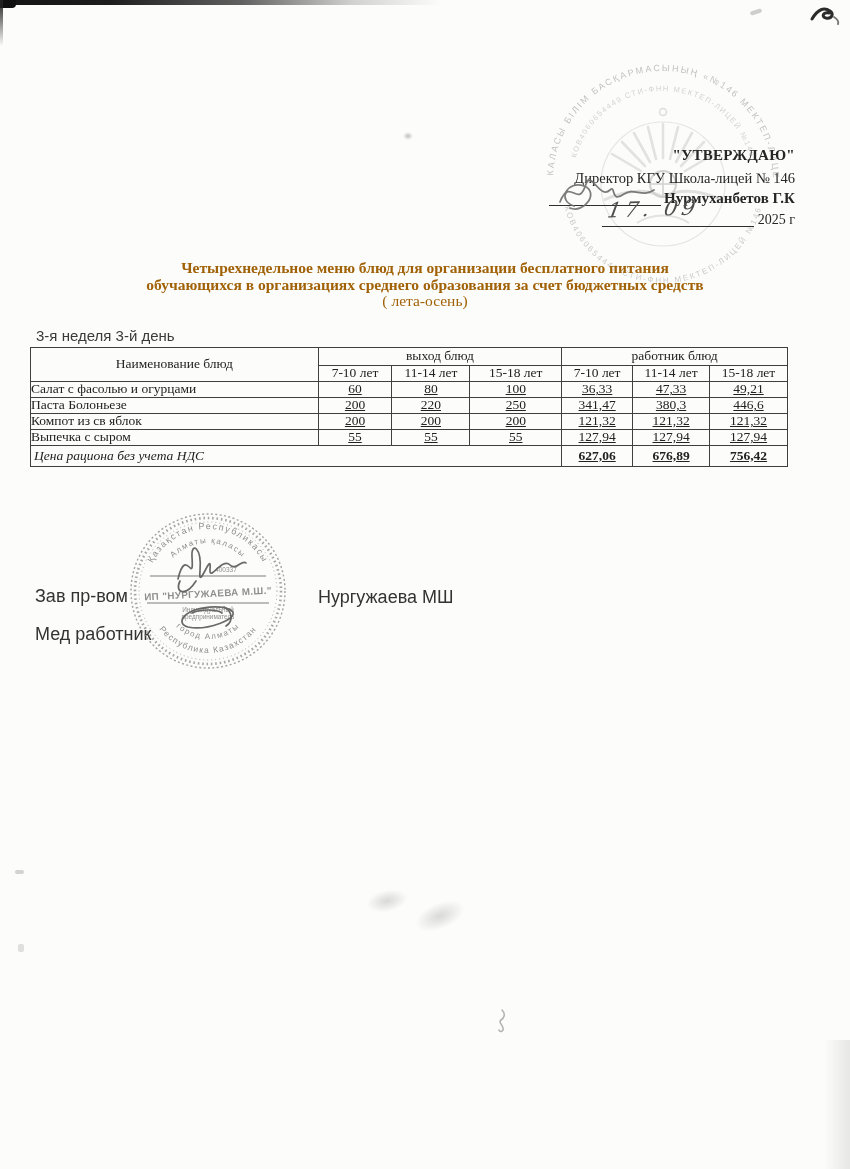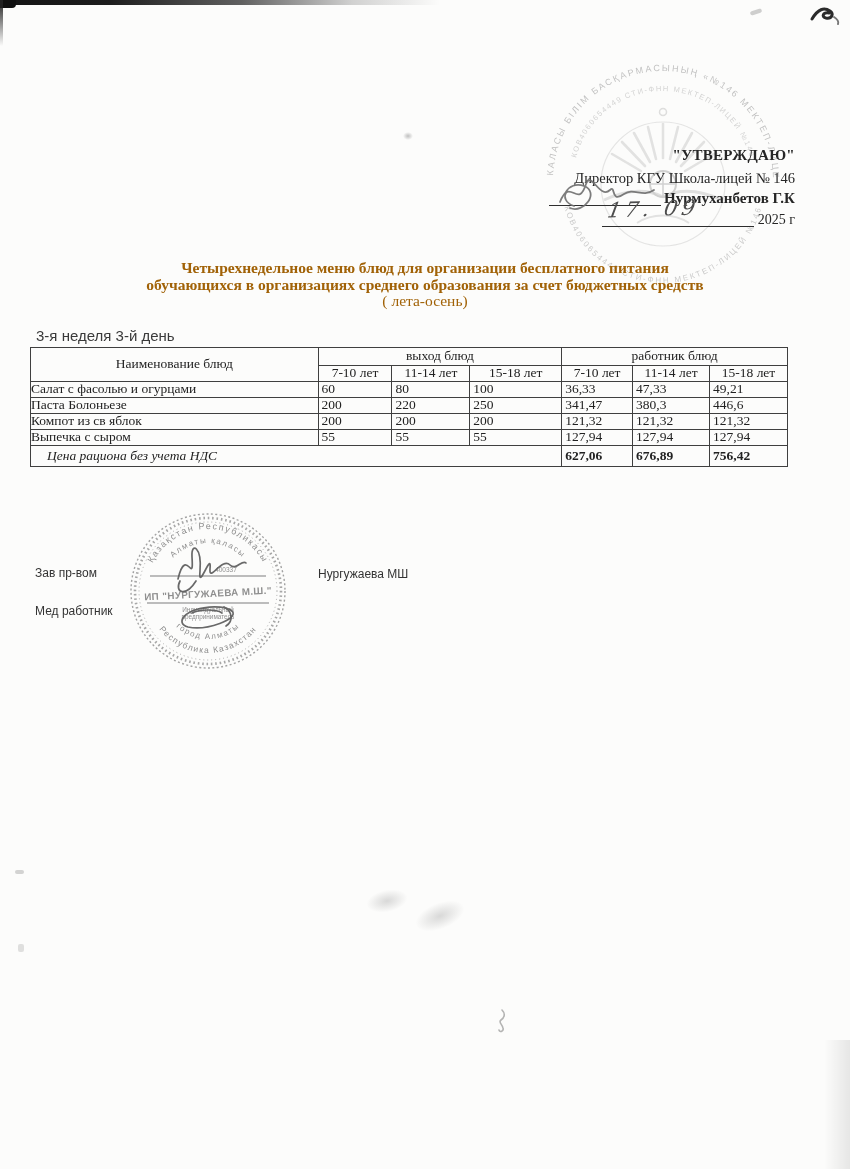--- a/index.html
+++ b/index.html
@@ -52,31 +52,31 @@
   .doc-title .subtitle{font-weight:normal;}
   
   .week-label{position:absolute;left:36px;top:327px;
     font-family:"Liberation Sans", sans-serif;font-size:15px;color:#3a3a3a;}
   
   .menu-table{position:absolute;left:30px;top:347px;width:758px;
     border-collapse:collapse;font-size:13.5px;color:#222;}
   .menu-table td,.menu-table th{border:1.5px solid #3f3f3f;padding:0 3px;
     font-weight:normal;line-height:1.08;}
   .menu-table th{text-align:center;}
-  .menu-table .num{}
+  .menu-table .num{text-align:center;text-decoration:underline;}
   .menu-table .dish{text-align:left;padding-left:0;}
   .menu-table .hdr1 td,.menu-table .hdr1 th{height:17px;}
   .menu-table .hdr2 th{height:15px;}
   .menu-table .drow td{height:15px;}
   .menu-table .total td{height:20px;}
-  .menu-table .total .label{font-style:italic;text-align:left;padding-left:16px;}
+  .menu-table .total .label{font-style:italic;text-align:left;padding-left:3px;}
   .menu-table .total .num{font-weight:bold;}
   
   .sig-label{position:absolute;font-family:"Liberation Sans", sans-serif;
-    font-size:12px;color:#333;}
+    font-size:18px;color:#333;margin-top:20px;}
   .lbl-prod{left:35px;top:566px;}
   .lbl-med{left:35px;top:604px;}
   .name-prod{left:318px;top:567px;}
 </style>
 </head>
 <body>
 
 <div class="page">
 
   <div class="scan-top-bar"></div>

